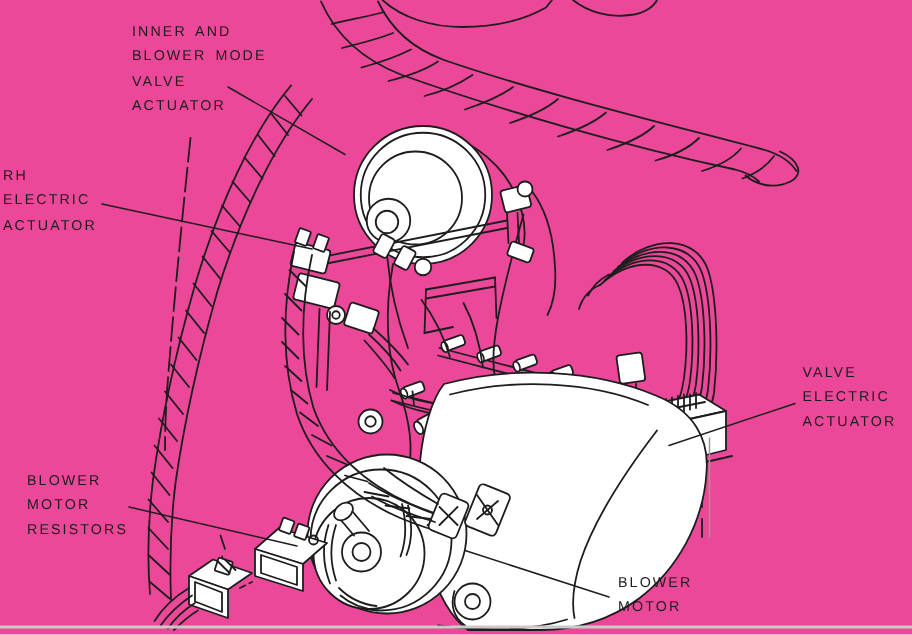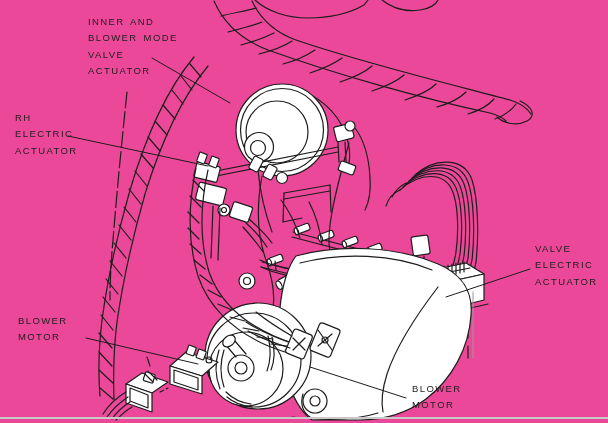--- a/index.html
+++ b/index.html
@@ -340,29 +340,30 @@
     </g>
   </svg>
 
   <div class="callout" style="left:88px;top:14px">
     <span>INNER AND</span>
     <span>BLOWER MODE</span>
     <span>VALVE</span>
     <span>ACTUATOR</span>
   </div>
 
-  <div class="callout" style="left:15px;top:110px">
+  <div class="callout" style="left:2px;top:110px">
     <span>RH</span>
     <span>ELECTRIC</span>
     <span>ACTUATOR</span>
   </div>
 
   <div class="callout" style="left:18px;top:313px">
     <span>BLOWER</span>
     <span>MOTOR</span>
+    <span>RESISTORS</span>
   </div>
 
   <div class="callout" style="left:535px;top:241px">
     <span>VALVE</span>
     <span>ELECTRIC</span>
     <span>ACTUATOR</span>
   </div>
 
   <div class="callout" style="left:412px;top:381px">
     <span>BLOWER</span>

